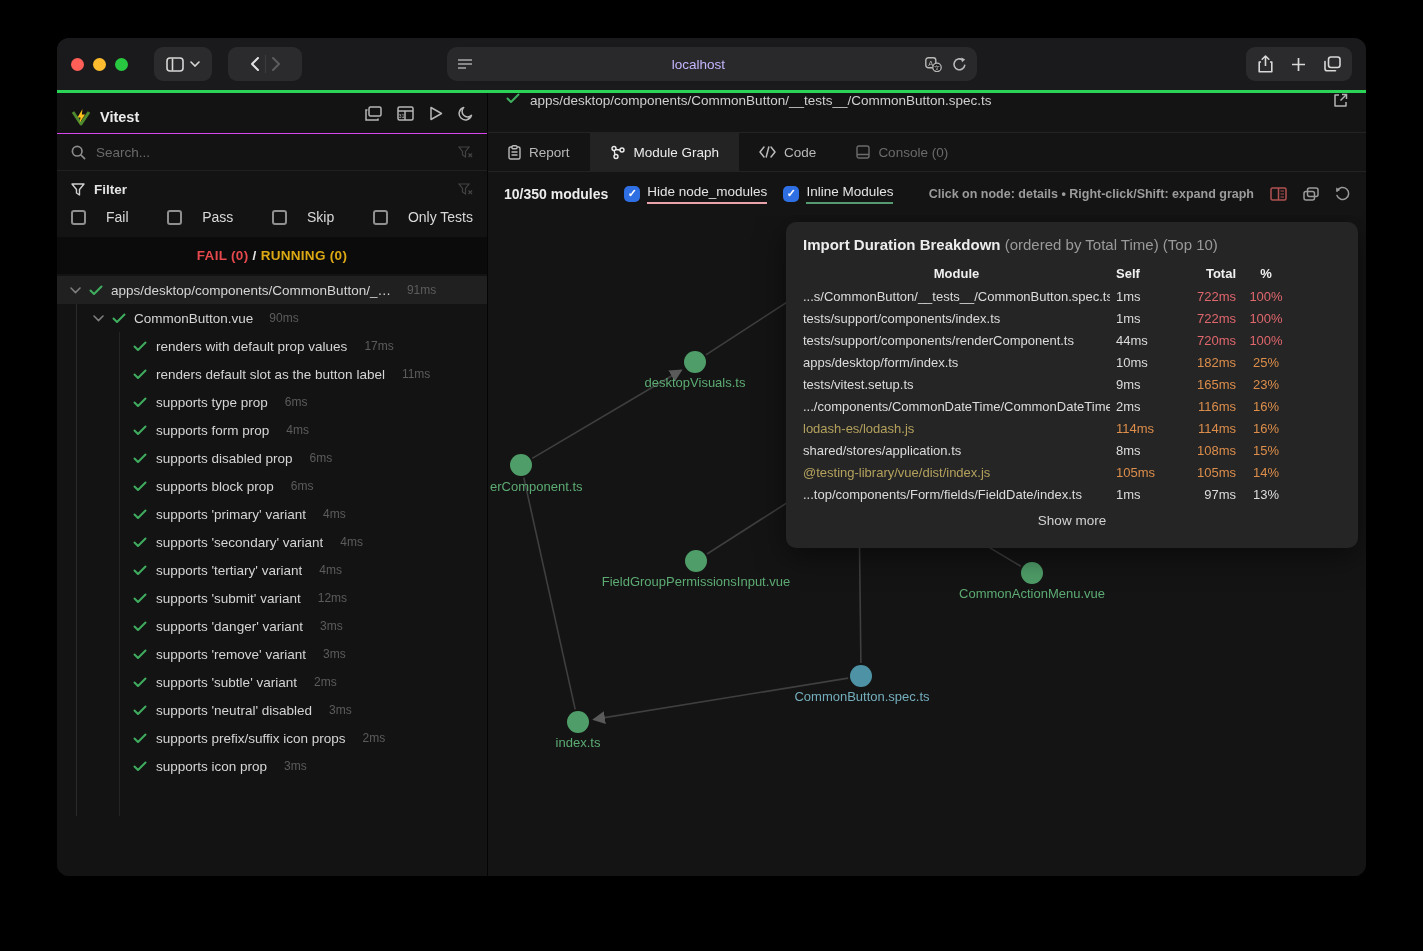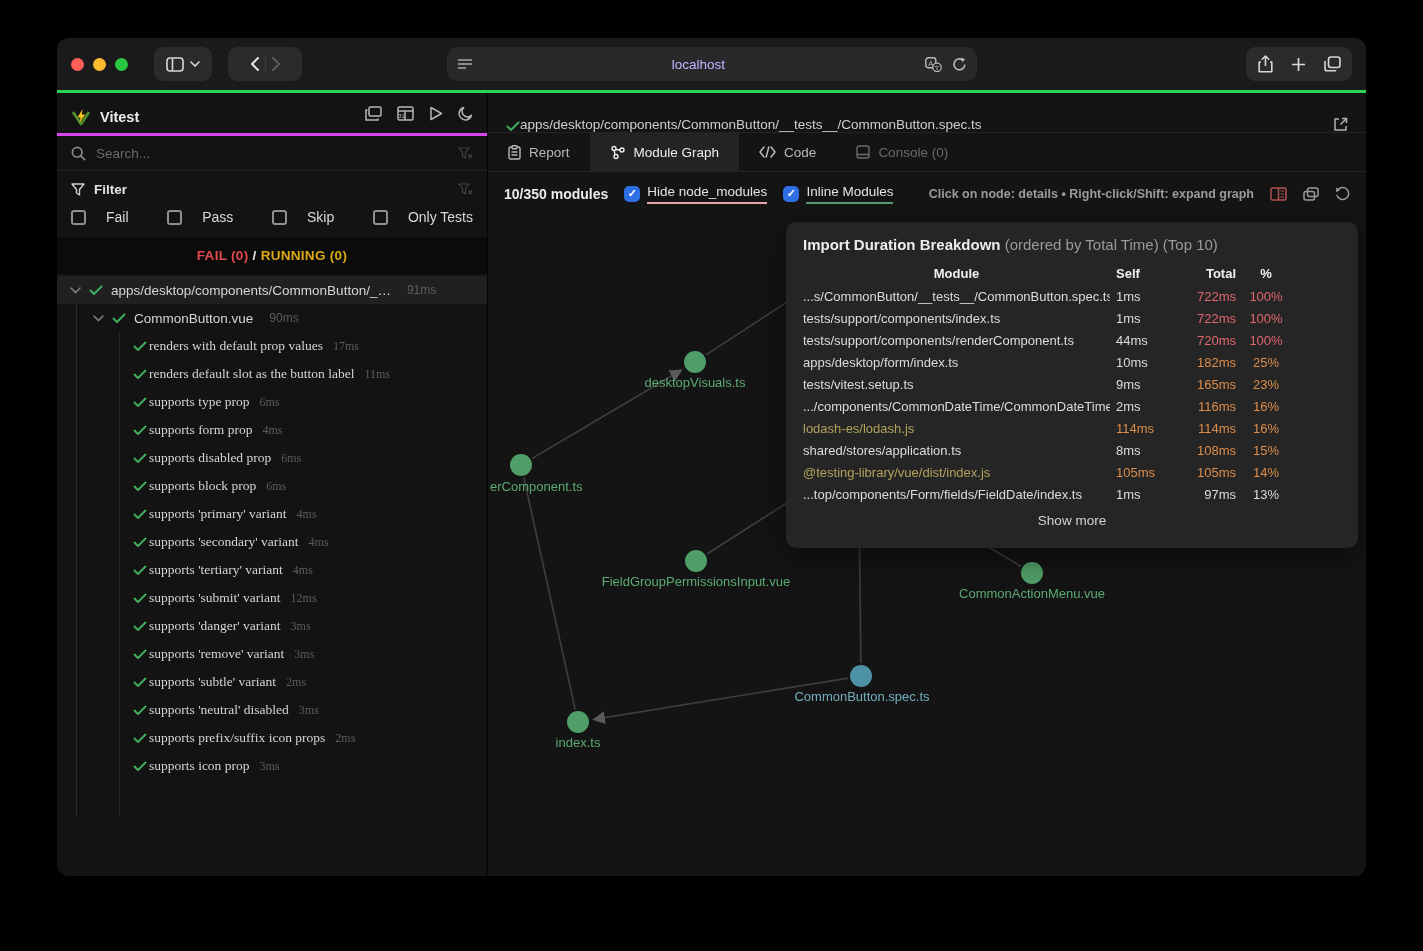--- a/index.html
+++ b/index.html
@@ -26,44 +26,44 @@
 
   
   .content { display:flex; height:783px; }
   .side { width:431px; background:#131313; border-right:1px solid #050505; display:flex; flex-direction:column; }
   .main { flex:1; background:#141414; position:relative; display:flex; flex-direction:column; }
 
   
   .side-head { height:40px; display:flex; align-items:center; padding:0 14px; }
   .brand { display:flex; align-items:center; gap:9px; color:#ececec; font-weight:bold; font-size:14.5px;margin-top:8px; }
   .side-head .actions { margin-left:auto; display:flex; align-items:center; gap:15px; color:#b6b6b6; }
-  .srow { height:38px; display:flex; align-items:center; gap:10px; padding:0 14px; border-top:3px solid #d946ef; border-bottom:1px solid #202020; color:#6a6a6a; }
+  .srow { height:38px; display:flex; align-items:center; gap:10px; padding:0 14px; border-top:1px solid #d946ef; border-bottom:1px solid #202020; color:#6a6a6a; }
   .srow input { flex:1; background:transparent; border:none; outline:none; color:#cfcfcf; font-size:13.5px; font-family:inherit; }
   .srow input::placeholder{ color:#6a6a6a; }
   .filter-head { height:36px; display:flex; align-items:center; gap:9px; padding:0 14px; color:#e3e3e3; font-weight:bold; font-size:13.5px; }
   .filter-head .fx { margin-left:auto; }
   .checks { display:flex; justify-content:space-between; padding:2px 14px 12px 14px; }
   .chk { display:flex; align-items:center; gap:20px; color:#d9d9d9; font-size:14px; }
   .box { width:15px; height:15px; border:2px solid #8f8f8f; border-radius:3px; }
   .band { background:#0b0b0b; padding:7px 0; text-align:center; font-weight:bold; font-size:13.5px; line-height:23px; letter-spacing:.3px; }
   .band .fail{ color:#e5484d; } .band .run{ color:#dca915; } .band .pass{ color:#2bbf62; } .band .skip{ color:#8a57d6; } .band .sl{ color:#e8e8e8; }
 
   .tree { position:relative; flex:1; padding-top:2px; overflow:hidden; }
   .guide1 { position:absolute; left:19px; top:30px; bottom:60px; width:1px; background:#2a2a2a; }
   .guide2 { position:absolute; left:62px; top:58px; bottom:60px; width:1px; background:#242424; }
   .trow { height:28px; display:flex; align-items:center; font-size:13.5px; color:#d5d5d5; white-space:nowrap; }
   .trow .dur { color:#5c5c5c; font-size:12px; margin-left:8px; }
   .trow.root { background:#202020; padding-left:13px; gap:8px; }
   .trow.suite { padding-left:36px; gap:8px; }
-  .trow.leaf { padding-left:76px; gap:2px;font-family:Liberation Serif, serif; }
+  .trow.leaf { padding-left:76px; gap:9px; }
   .trow .lbl { overflow:hidden; text-overflow:ellipsis; }
   .trow.root .lbl { max-width:300px; }
 
   
-  .file-head { height:40px; display:flex; align-items:flex-end; padding:0 18px; border-bottom:1px solid #232323; color:#cfcfcf; font-size:13.5px; }
+  .file-head { height:40px; display:flex; align-items:flex-start; gap:10px; padding:0 18px; border-bottom:1px solid #232323; color:#cfcfcf; font-size:13.5px; }
   .file-head .open { margin-left:auto; color:#b3b3b3; }
   .tabs { height:39px; display:flex; align-items:stretch; border-bottom:1px solid #232323; }
   .tab { display:flex; align-items:center; gap:8px; padding:0 20px; color:#b9b9b9; font-size:13.5px; }
   .tab.active { background:#232324; color:#ececec; }
   .tab.dim { color:#6b6b6b; }
 
   .controls { height:43px; display:flex; align-items:center; gap:16px; padding:0 16px; }
   .mcount { font-weight:bold; color:#ececec; font-size:14px; }
   .gchk { display:flex; align-items:center; gap:7px; font-size:13.5px; color:#e3e3e3; }
   .gchk .txt { padding-bottom:3px; border-bottom:2px solid transparent; }

